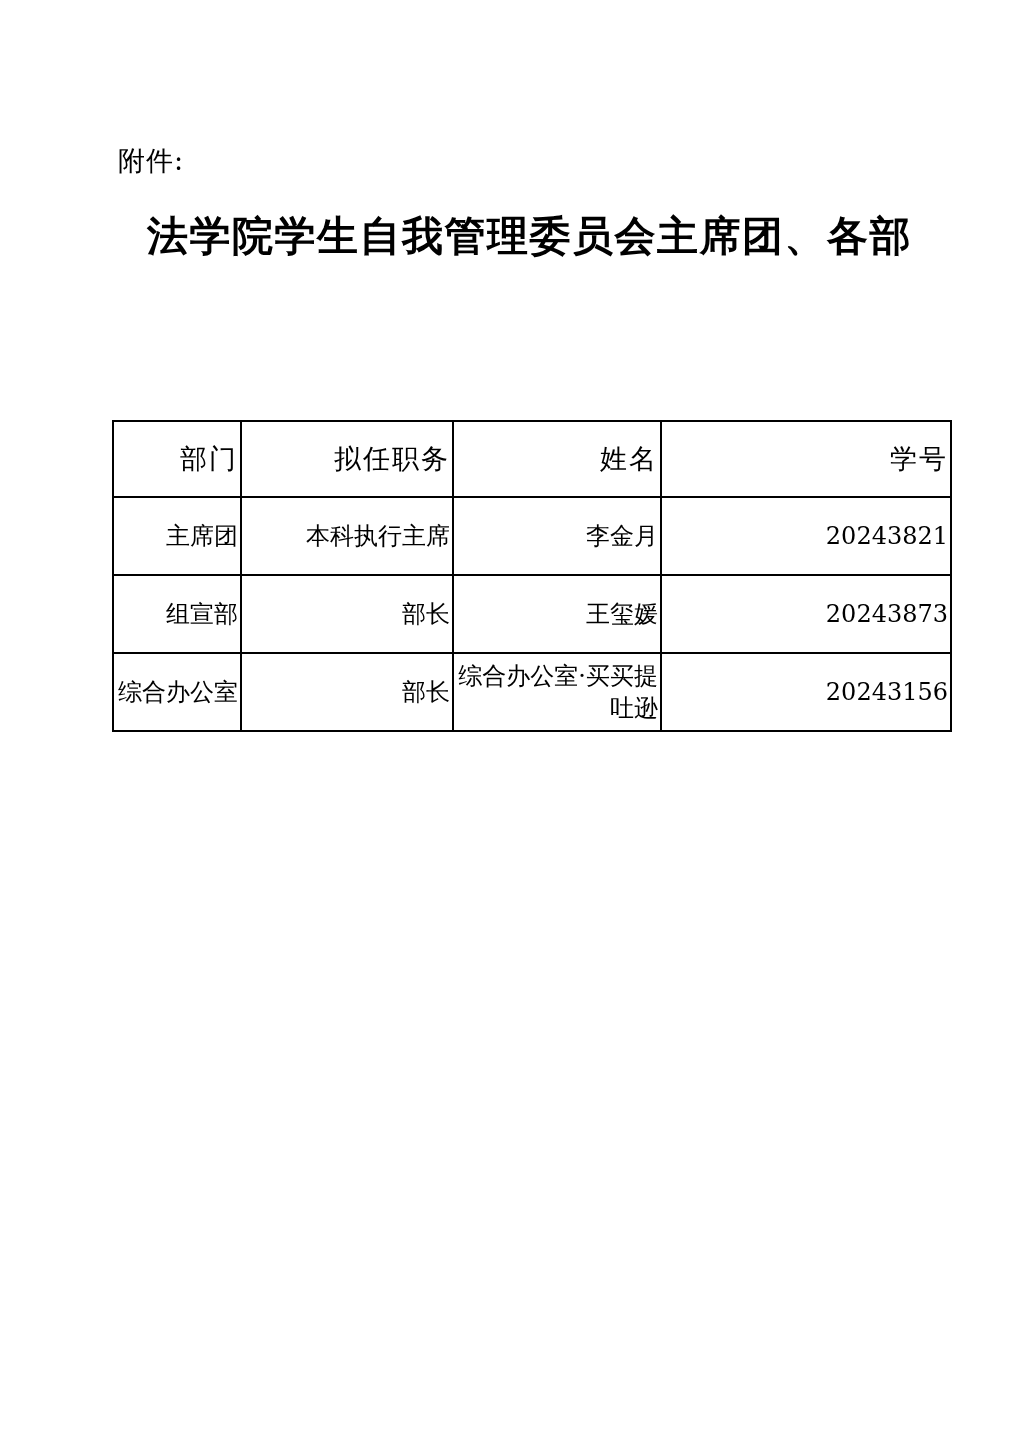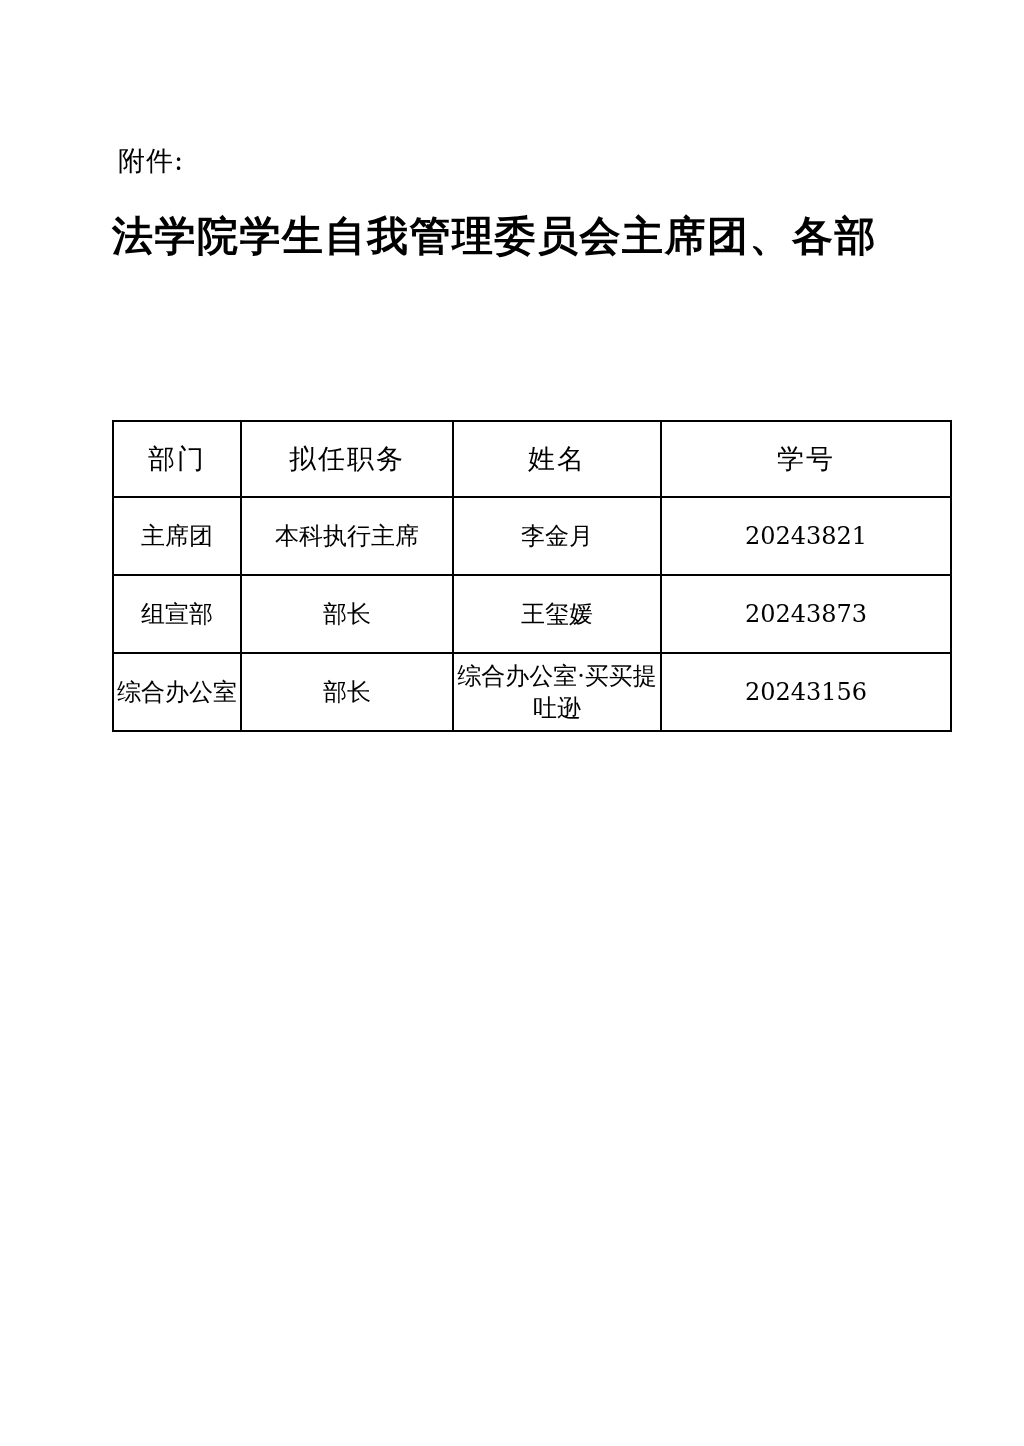--- a/index.html
+++ b/index.html
@@ -27,42 +27,42 @@
     top: 143px;
     font-size: 27px;
     letter-spacing: 1px;
     font-family: "DejaVu Serif", "Liberation Serif", serif;
   }
   .doc-title {
     position: absolute;
     left: 112px;
     top: 205px;
     width: 800px;
-    text-align: left;
+    text-align: right;
     font-size: 41px;
     font-weight: bold;
     line-height: 1.55;
     letter-spacing: 1.5px;
     font-family: "DejaVu Serif", "Liberation Serif", serif;
   }
   .doc-title .line2 {
     display: block;
   }
   table.roster {
     position: absolute;
     left: 112px;
     top: 420px;
     width: 838px;
     border-collapse: collapse;
     table-layout: fixed;
   }
   table.roster td,
   table.roster th {
     border: 2px solid #000000;
-    text-align: center;
+    text-align: right;
     vertical-align: middle;
     font-weight: normal;
     font-size: 24px;
     padding: 4px 2px;
     line-height: 1.35;
     font-family: "DejaVu Serif", "Liberation Serif", serif;
   }
   table.roster thead th {
     height: 66px;
     font-size: 27px;

